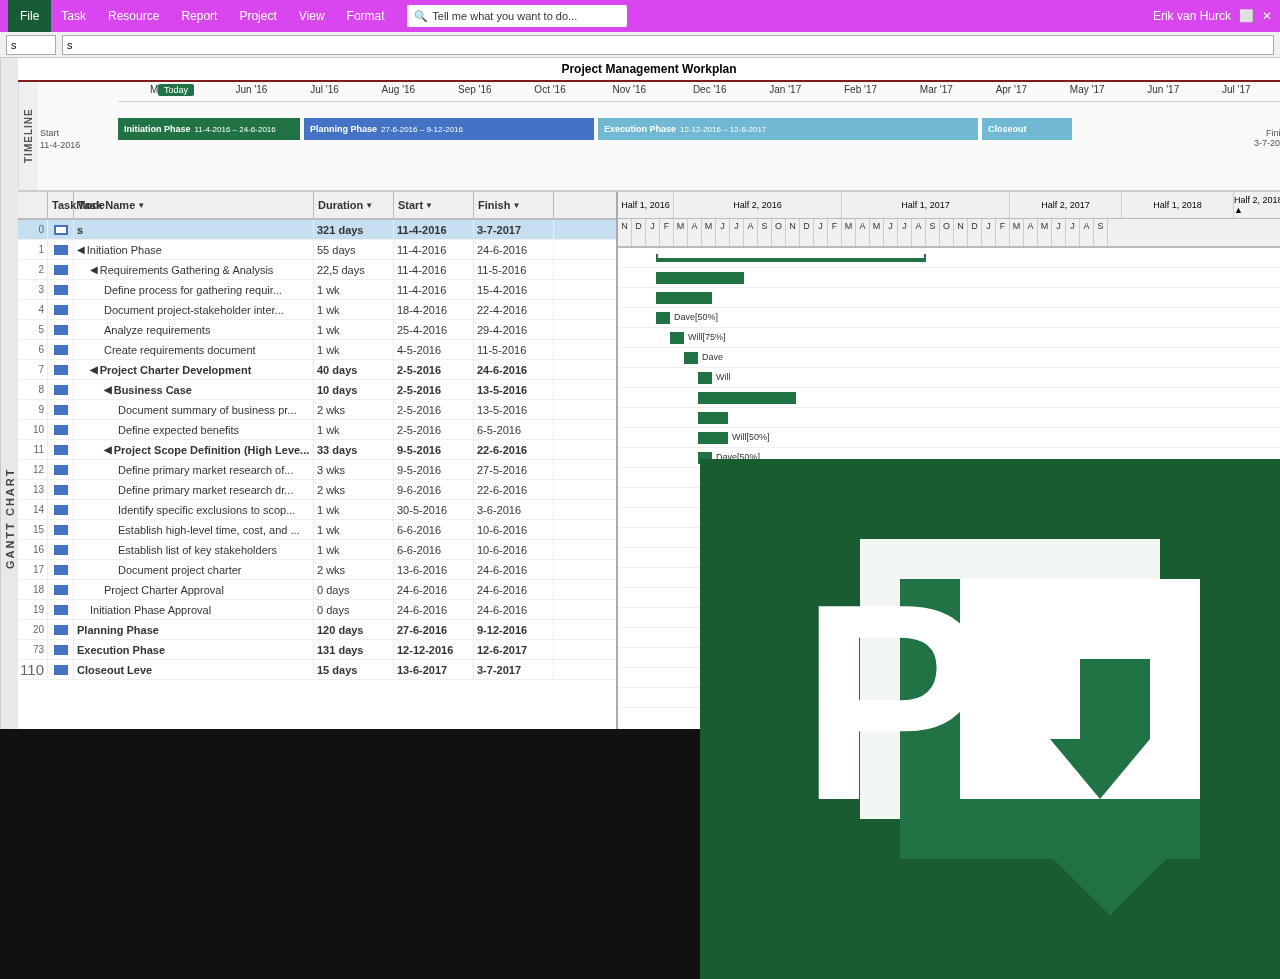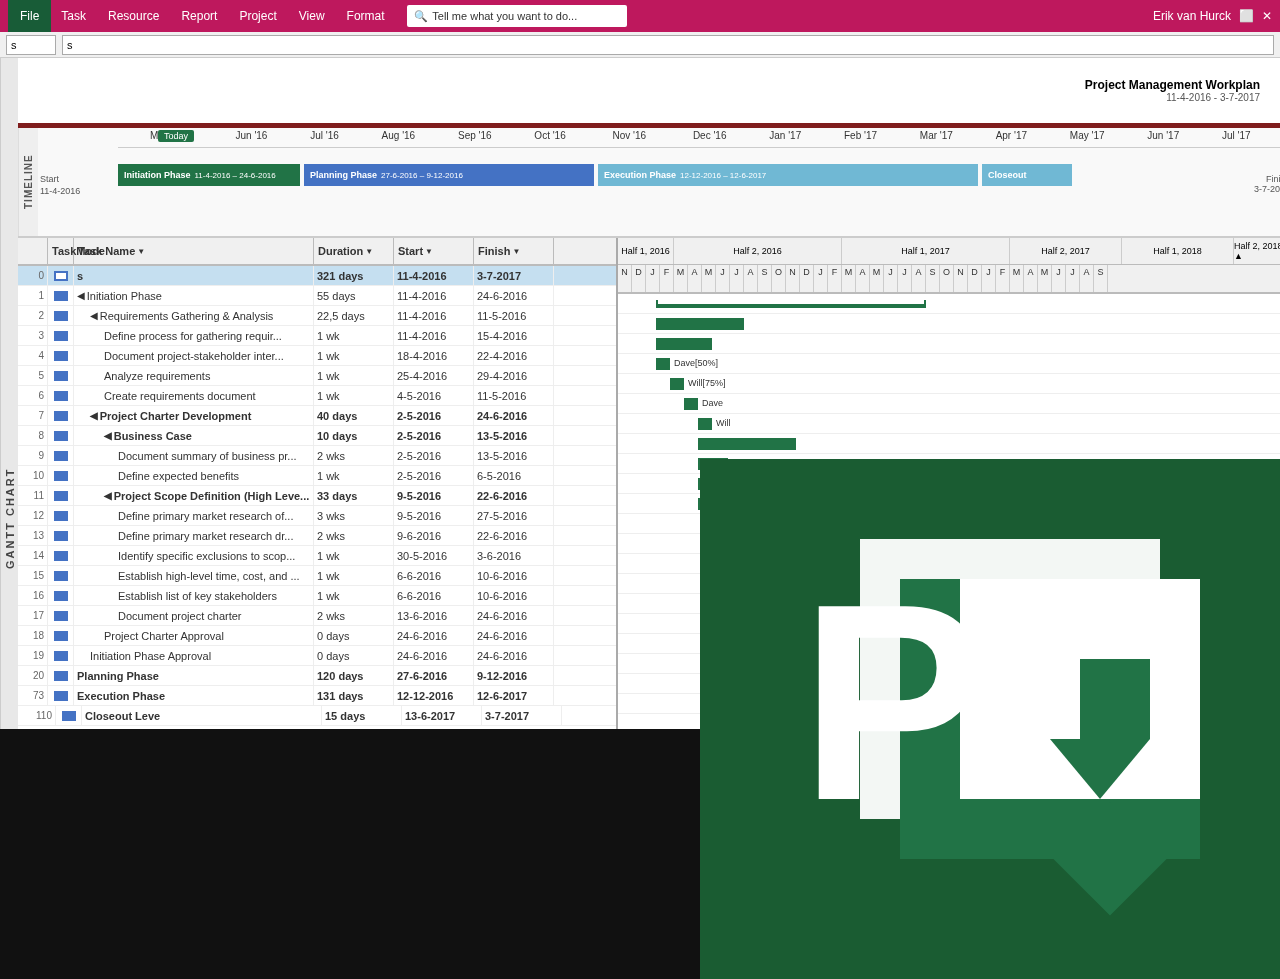--- a/index.html
+++ b/index.html
@@ -1,21 +1,21 @@
 <!DOCTYPE html>
 <html><head>
   <meta charset="utf-8">
   <style>
     * { box-sizing: border-box; margin: 0; padding: 0; }
     body { font-family: 'Segoe UI', Arial, sans-serif; font-size: 12px; background: #1a1a1a; overflow: hidden; width: 1280px; height: 979px; }
 
     
     #title-bar {
       display: flex; align-items: center; height: 32px;
-      background: #be185d; color: white; padding: 0 8px;
+      background: #d946ef; color: white; padding: 0 8px;
     }
     #title-bar .file-btn {
       background: #185c37; color: white; padding: 4px 12px; font-size: 12px;
       cursor: pointer; border: none; height: 100%;
     }
     #title-bar .menu-items { display: flex; align-items: center; gap: 2px; }
     #title-bar .menu-item {
       color: white; padding: 4px 10px; font-size: 12px; cursor: pointer;
     }
     #title-bar .search-box {
@@ -89,22 +89,22 @@
     #bottom-black {
       position: absolute;
       bottom: 0; left: 0; right: 0;
       height: 250px;
       background: #111;
       z-index: 5;
     }
 
     
     #project-title {
-      text-align: right; padding: 20px; font-size: 12px; font-weight: bold;
-      border-bottom: 5px solid #7f1d1d; background: white;
+      text-align: center; padding: 4px; font-size: 12px; font-weight: bold;
+      border-bottom: 2px solid #7f1d1d; background: white;
     }
     #project-subtitle { font-size: 10px; font-weight: normal; color: #555; }
 
     
     #split-container {
       display: flex; flex: 1; overflow: hidden;
     }
     #left-panel {
       width: 600px; flex-shrink: 0; border-right: 2px solid #aaa;
       display: flex; flex-direction: column; overflow: hidden;
@@ -193,21 +193,20 @@
   </div>
 
   <div id="main">
 
     <div id="side-label">GANTT CHART</div>
 
     <div id="content">
 
       <div id="project-title">
         <div>Project Management Workplan</div>
-        <div id="project-subtitle">11-4-2016 - 3-7-2017</div>
       </div>
 
       <div id="timeline-section">
         <div id="timeline-label">TIMELINE</div>
         <div id="timeline-content">
 
           <div style="position: absolute; top: 0; left: 80px; right: 0; height: 20px; display: flex; border-bottom: 1px solid #ccc; background: #f9f9f9;">
             <div style="position: absolute; left: 40px; top: 2px; background: #217346; color: white; font-size: 9px; padding: 1px 6px; border-radius: 2px; z-index: 3;">Today</div>
             <div style="font-size: 10px; padding: 2px 4px; color: #333; flex: 1;">
               <span style="margin: 0 28px;">May '16</span>
@@ -527,21 +526,21 @@
               <div class="c" style="width:26px; justify-content:center;">
                   <div style="width:14px;height:10px;background:#4472c4;display:inline-block;"></div>
                 </div>
               <div class="c bld" style="width:240px;">Execution Phase</div>
               <div class="c bld" style="width:80px;">131 days</div>
               <div class="c bld" style="width:80px;">12-12-2016</div>
               <div class="c bld" style="width:80px;">12-6-2017</div>
             </div>
 
             <div class="row">
-              <div class="c" style="width:38px; font-size:10px; color:#666; justify-content:flex-end;">110</div>
+              <div class="c" style="width:30px; font-size:15px; color:#666; justify-content:flex-end;">110</div>
               <div class="c" style="width:26px; justify-content:center;">
                   <div style="width:14px;height:10px;background:#4472c4;display:inline-block;"></div>
                 </div>
               <div class="c bld" style="width:240px;">Closeout Leve</div>
               <div class="c bld" style="width:80px;">15 days</div>
               <div class="c bld" style="width:80px;">13-6-2017</div>
               <div class="c bld" style="width:80px;">3-7-2017</div>
             </div>
           </div>
         </div>

